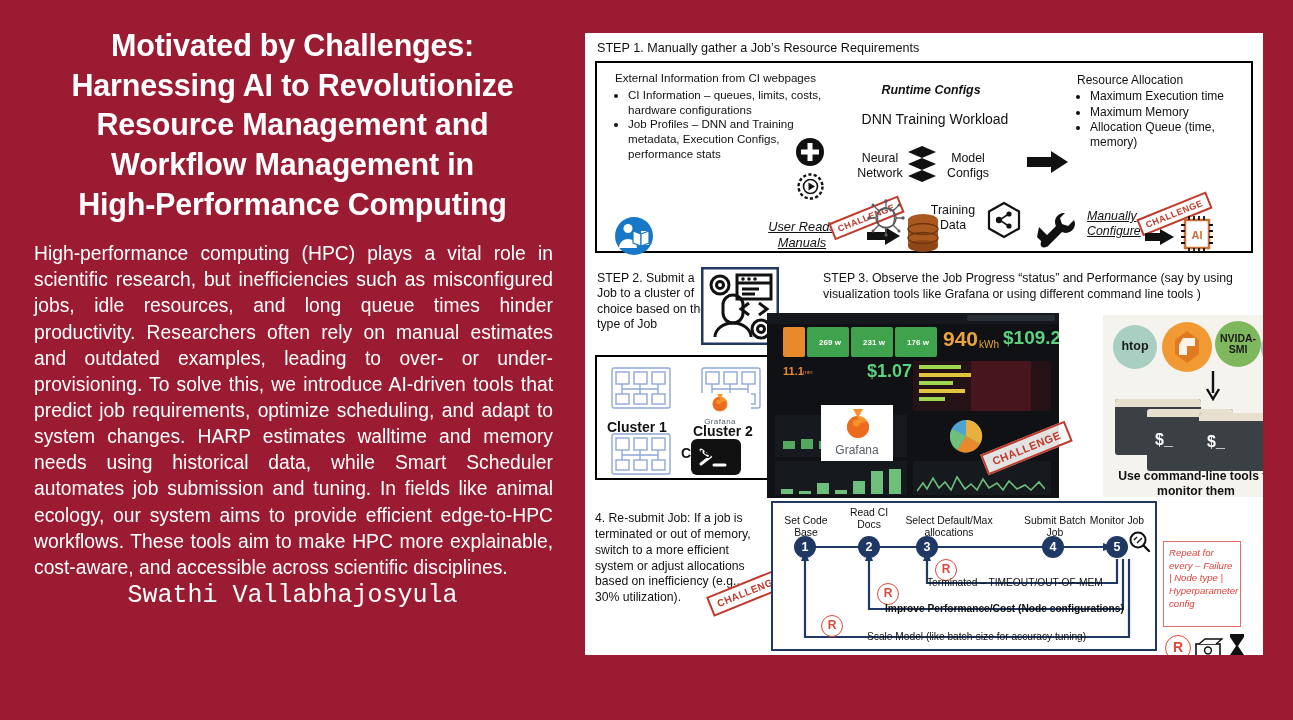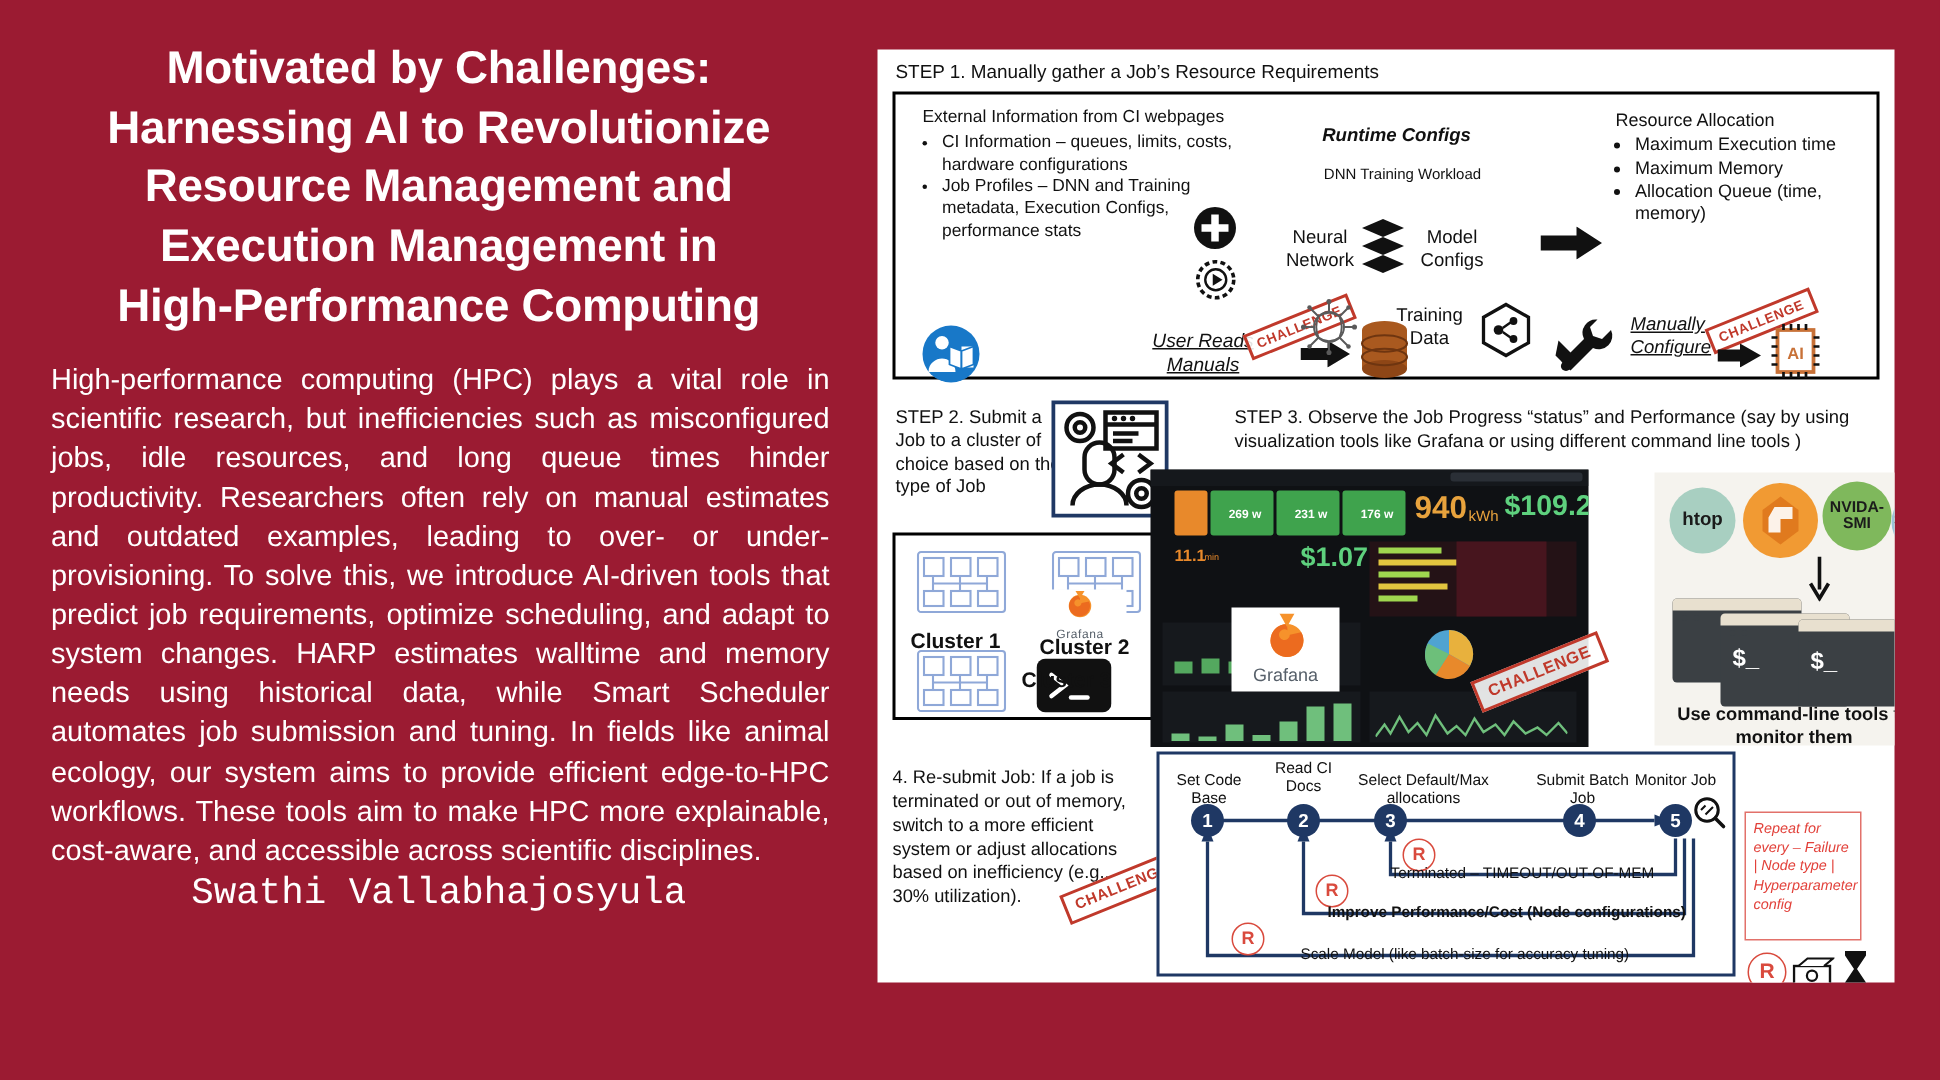--- a/index.html
+++ b/index.html
@@ -38,21 +38,21 @@
   }
   .blk{position:absolute;box-sizing:border-box;}
 
   
   #step1-heading{left:12px;top:8px;font-size:12.6px;white-space:nowrap;}
   #step1-box{left:10px;top:28px;width:658px;height:192px;border:2.4px solid #000;background:#fff;}
   #s1-col1{left:18px;top:8px;width:230px;font-size:11.6px;line-height:1.28;}
   #s1-col1 ul{margin:2px 0 0 0;padding-left:13px;}
   #s1-col1 li{margin-bottom:0px;}
   #s1-runtime{left:258px;top:20px;width:152px;text-align:center;font-size:12.4px;font-style:italic;font-weight:600;}
-  #s1-dnn{left:248px;top:48px;width:180px;text-align:center;font-size:10px;}
+  #s1-dnn{left:248px;top:48px;width:180px;text-align:center;font-size:14px;}
   #s1-nn{left:252px;top:88px;width:62px;text-align:center;font-size:12.4px;line-height:1.18;}
   #s1-model{left:340px;top:88px;width:62px;text-align:center;font-size:12.4px;line-height:1.18;}
   #s1-train{left:326px;top:140px;width:60px;text-align:center;font-size:12.4px;line-height:1.18;}
   #s1-col3{left:480px;top:10px;width:180px;font-size:12px;line-height:1.28;}
   #s1-col3 ul{margin:1px 0 0 0;padding-left:13px;}
   #s1-manual{left:490px;top:146px;width:84px;font-size:12.4px;font-style:italic;line-height:1.2;
              text-decoration:underline;}
   #s1-user{left:150px;top:156px;width:110px;text-align:center;font-size:12.8px;font-style:italic;
            line-height:1.25;text-decoration:underline;}
 
@@ -103,21 +103,21 @@
 </style>
 </head>
 <body>
 
 <div id="left-col">
 
   <div id="poster-title">
     <div>Motivated by Challenges:</div>
     <div>Harnessing AI to Revolutionize</div>
     <div>Resource Management and</div>
-    <div>Execution Management in</div>
+    <div>Workflow Management in</div>
     <div>High-Performance Computing</div>
   </div>
 
   <div id="abstract">High-performance computing (HPC) plays a vital role in scientific research, but inefficiencies such as misconfigured jobs, idle resources, and long queue times hinder productivity. Researchers often rely on manual estimates and outdated examples, leading to over- or under-provisioning. To solve this, we introduce AI-driven tools that predict job requirements, optimize scheduling, and adapt to system changes. HARP estimates walltime and memory needs using historical data, while Smart Scheduler automates job submission and tuning. In fields like animal ecology, our system aims to provide efficient edge-to-HPC workflows. These tools aim to make HPC more explainable, cost-aware, and accessible across scientific disciplines.</div>
 
   <div id="author">Swathi Vallabhajosyula</div>
 </div>
 
 <div id="figure-panel">
 

